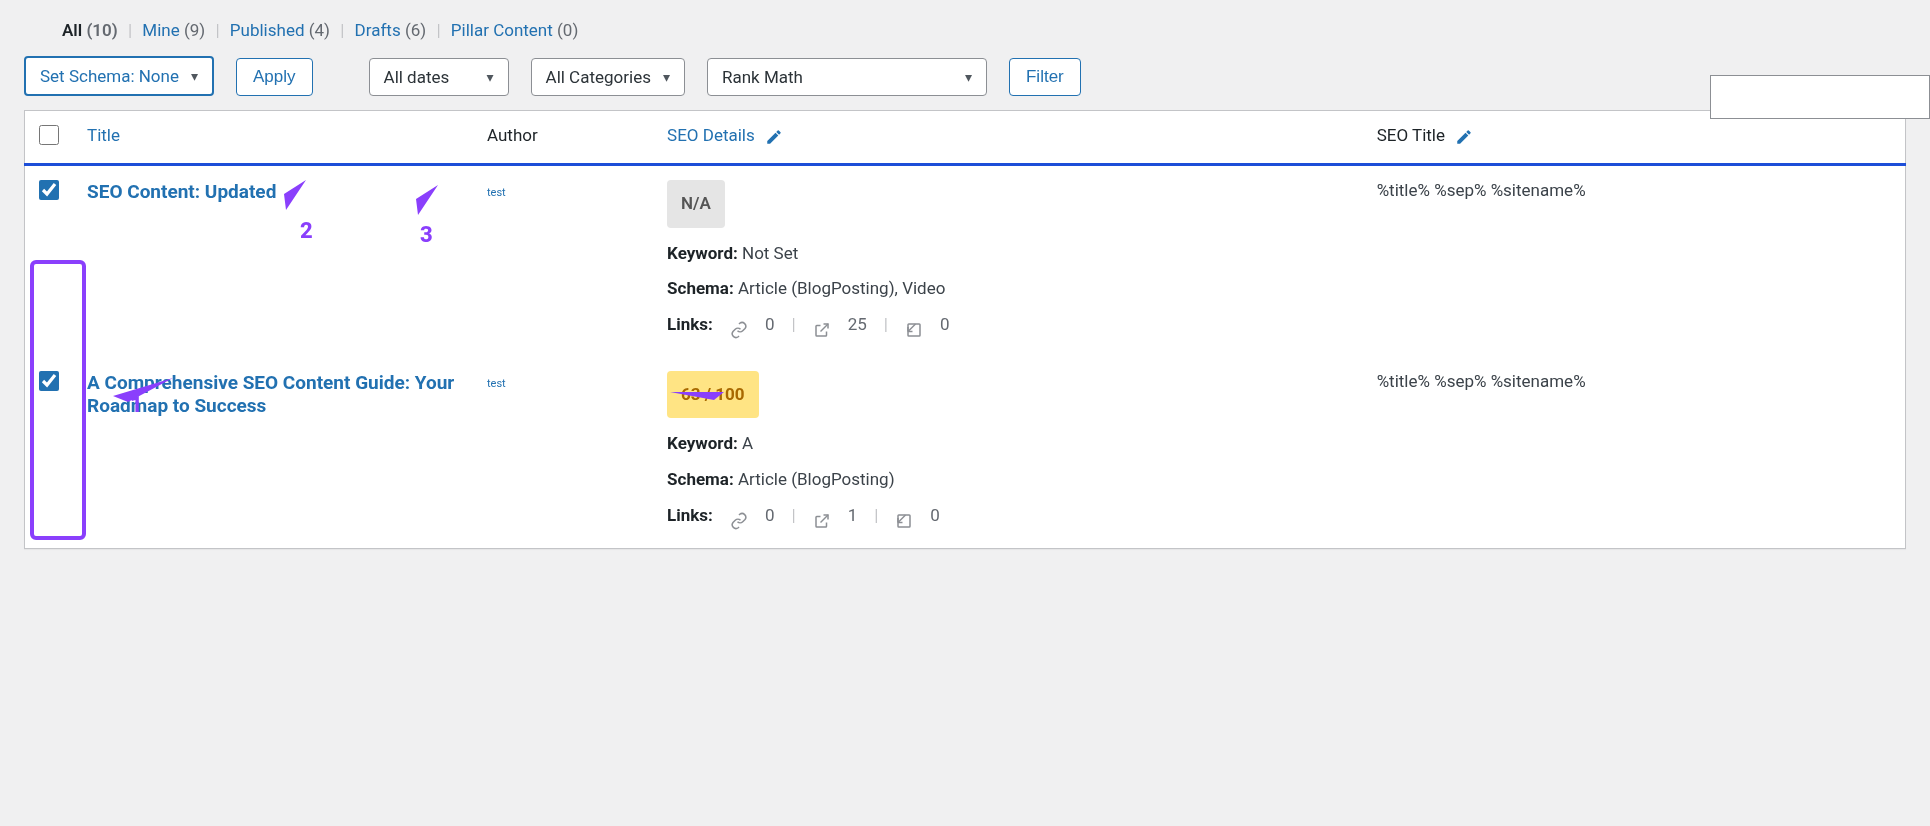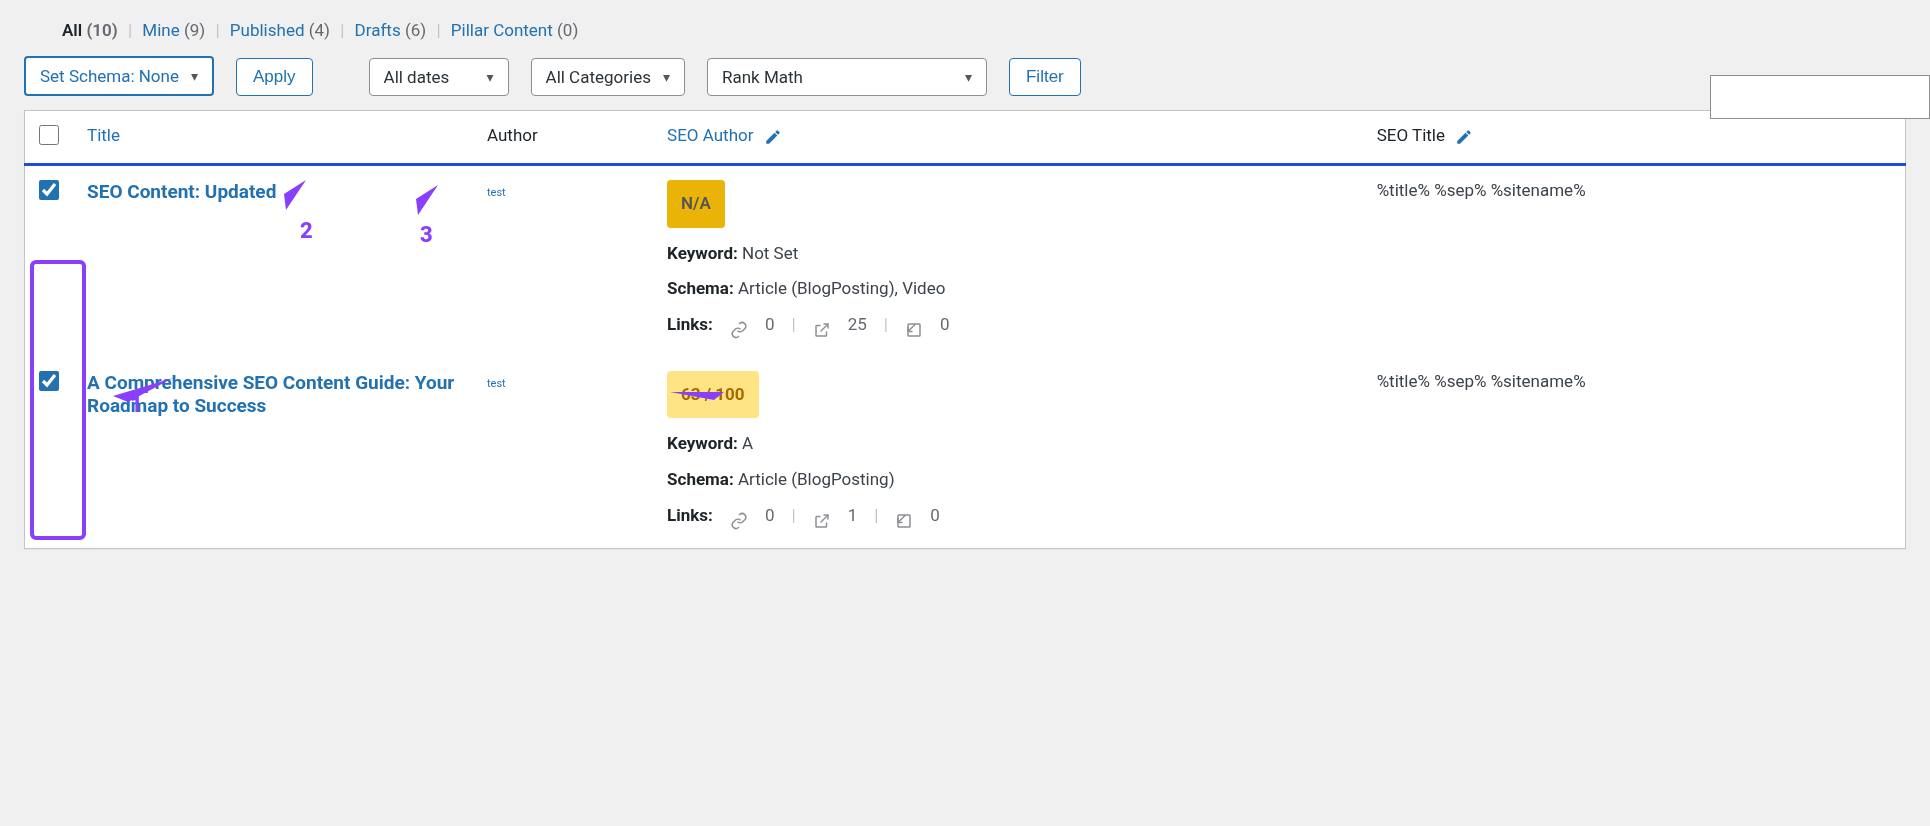--- a/index.html
+++ b/index.html
@@ -122,21 +122,21 @@
     .post-title-link {
       color: #2271b1;
       font-weight: 700;
       font-size: 19px;
       cursor: pointer;
     }
     .author-link { color: #2271b1; cursor: pointer; font-size: 11px; }
     .seo-block { color: #3c434a; font-size: 17px; line-height: 2.1; }
     .badge-na {
       display: inline-block;
-      background: #eab308;
+      background: #e5e5e5;
       color: #555;
       padding: 6px 14px;
       border-radius: 4px;
       font-weight: 600;
       margin-bottom: 8px;
     }
     .badge-score {
       display: inline-block;
       background: #ffe484;
       color: #a86800;
@@ -235,21 +235,21 @@
 
   <div class="search-box"></div>
 
   <table class="posts-table">
     <thead>
       <tr>
         <th class="col-cb"><input type="checkbox" style=""></th>
         <th class="col-title">Title</th>
         <th class="noheader">Author</th>
         <th>
-          <span>SEO Author</span>
+          <span>SEO Details</span>
           <span class="pencil-icon">
             <svg viewBox="0 0 24 24">
                 <path d="M3 17.25V21h3.75l11-11-3.75-3.75-11 11zM20.7 7.05a1 1 0 000-1.4l-2.35-2.35a1 1 0 00-1.4 0L15 5.25l3.75 3.75 1.95-1.95z"></path>
               </svg>
           </span>
         </th>
         <th class="noheader">
           <span>SEO Title</span>
           <span class="pencil-icon">
             <svg viewBox="0 0 24 24">

